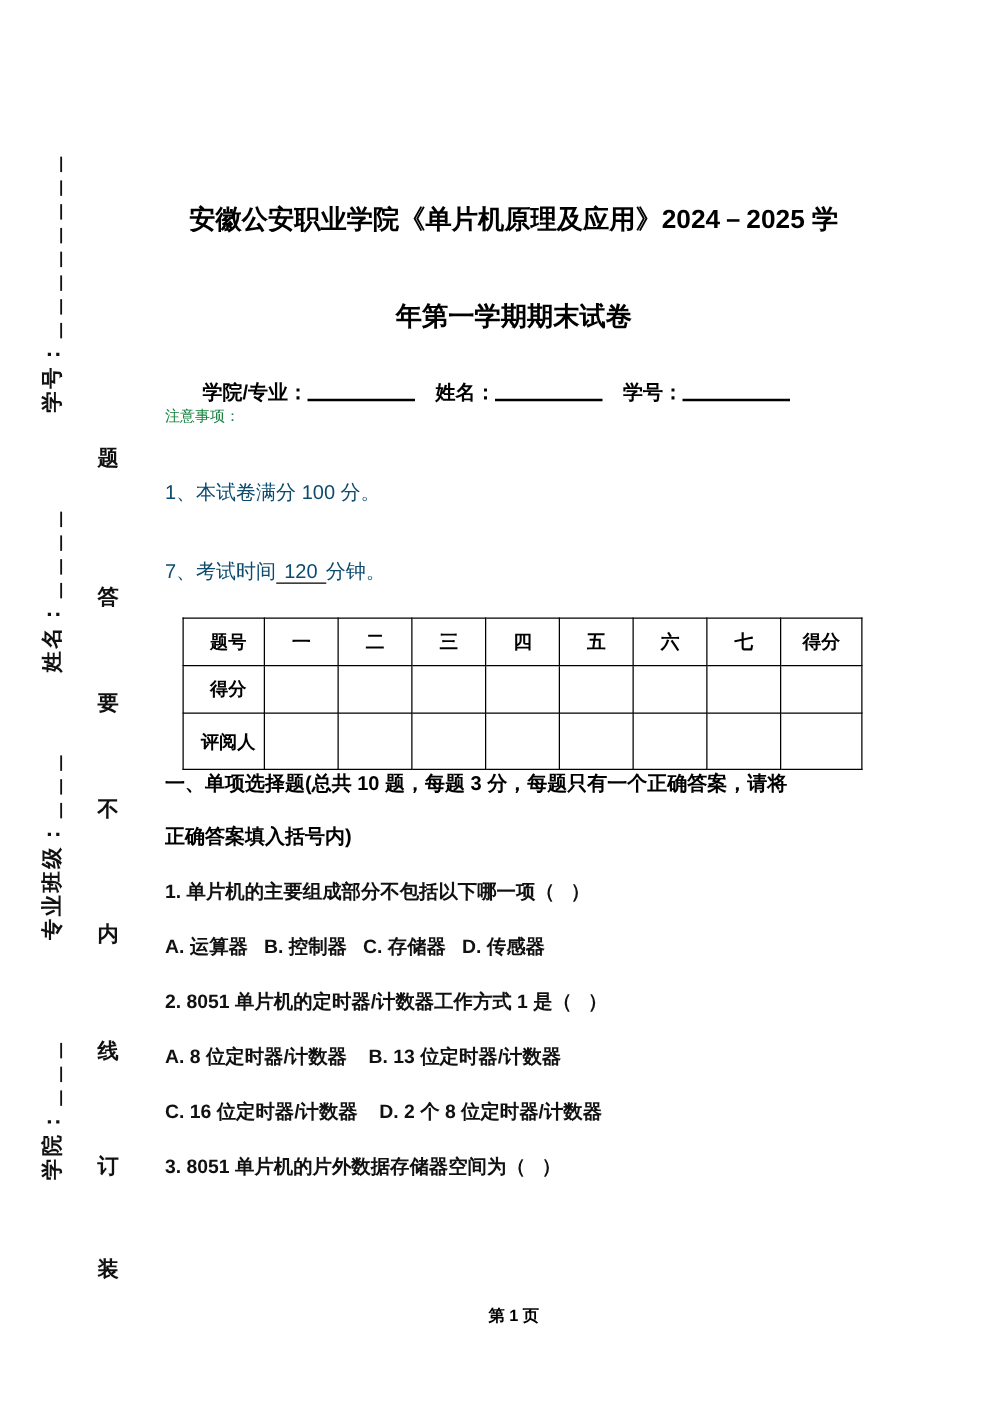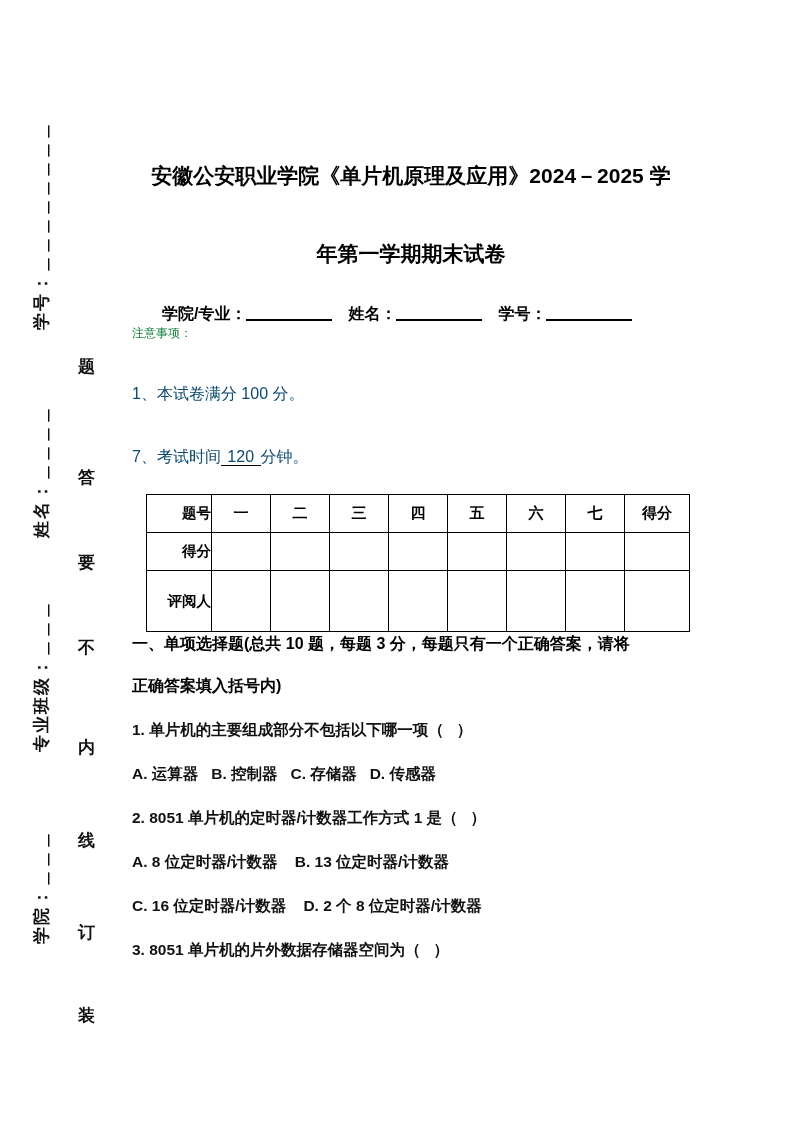--- a/index.html
+++ b/index.html
@@ -92,27 +92,27 @@
     table-layout: fixed;
   }
   table.score td, table.score th {
     border: 1.6px solid #000;
     font-size: 15px;
     font-weight: 700;
     text-align: center;
     vertical-align: middle;
   }
   table.score .rowlabel {
-    text-align: right;
+    text-align: center;
     padding-left: 7px;
     font-size: 14.5px;
   }
   table.score tr.r1 { height: 38px; }
   table.score tr.r2 { height: 38px; }
-  table.score tr.r3 { height: 61px; }
+  table.score tr.r3 { height: 45px; }
 
   
   .sec-line {
     font-size: 16px;
     font-weight: 700;
     white-space: pre-wrap;
     line-height: 24px;
   }
   .qline {
     margin-top: 20px;
@@ -223,14 +223,15 @@
     <div class="qline">A. 运算器   B. 控制器   C. 存储器   D. 传感器</div>
 
     <div class="qline">2. 8051 单片机的定时器/计数器工作方式 1 是（   ）</div>
     <div class="qline">A. 8 位定时器/计数器    B. 13 位定时器/计数器</div>
     <div class="qline">C. 16 位定时器/计数器    D. 2 个 8 位定时器/计数器</div>
 
     <div class="qline">3. 8051 单片机的片外数据存储器空间为（   ）</div>
 
   </main>
 
+  <div class="footer">第 1 页</div>
 
 </div>
 
 </body></html>

